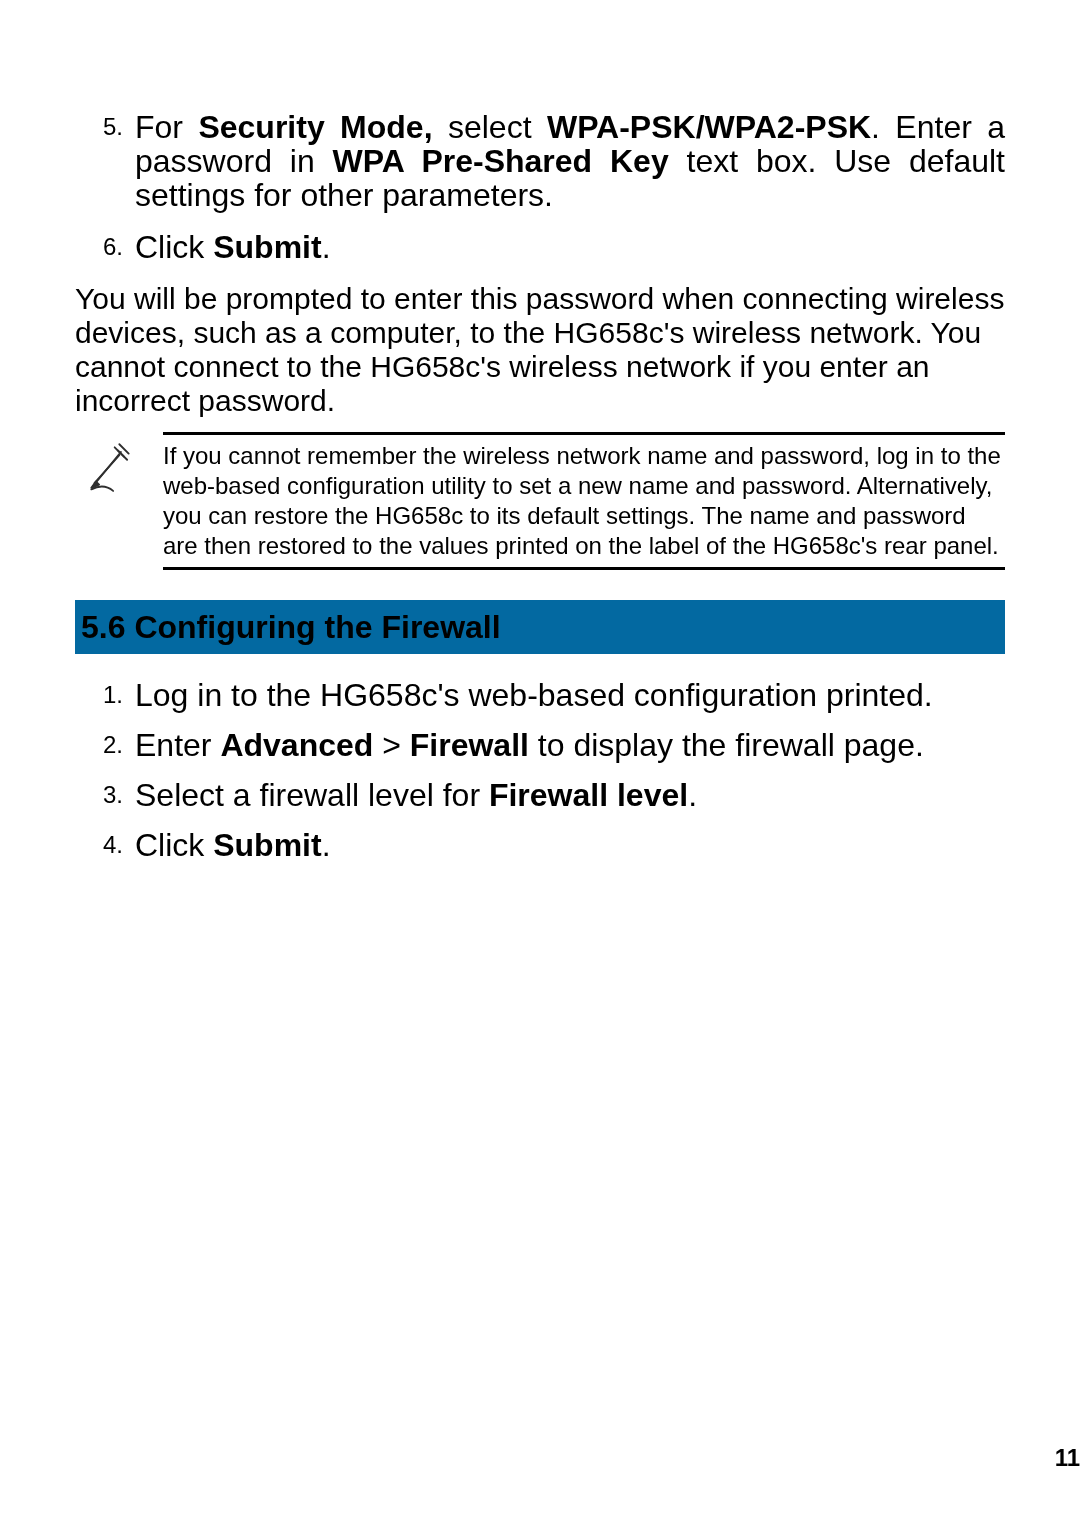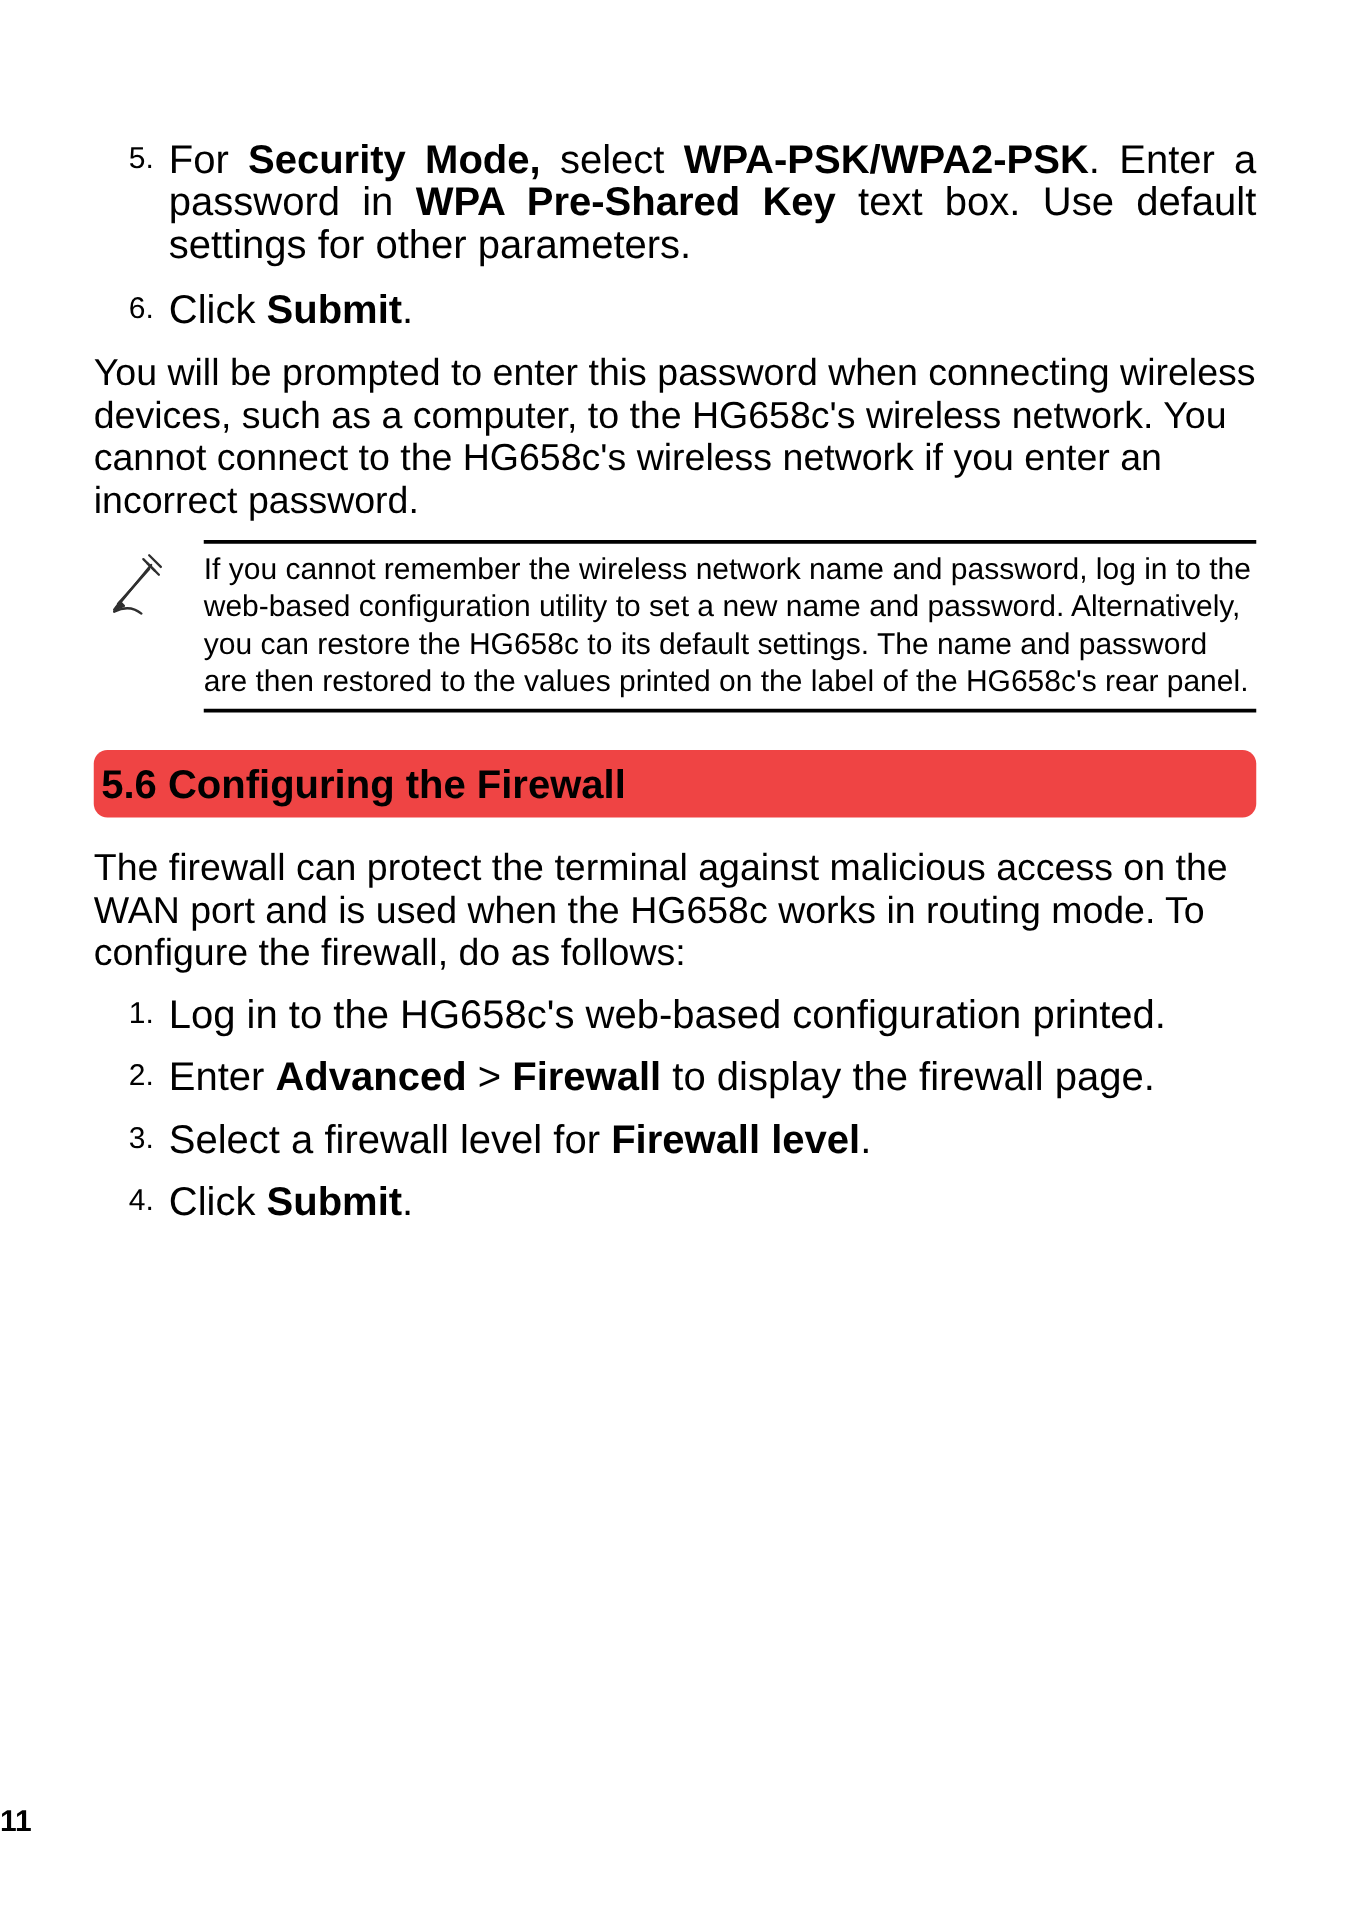--- a/index.html
+++ b/index.html
@@ -65,39 +65,38 @@
       border-bottom: 3px solid #000;
       padding: 6px 0 6px 0;
     }
     .note-text {
       font-size: 24px;
       line-height: 30px;
       color: #000;
     }
 
     .section-heading {
-      background: #ef4444;
+      background: #0369a1;
       font-size: 32px;
       font-weight: 700;
       line-height: 46px;
       padding: 4px 6px 4px 6px;
       color: #000;
       margin-top: 20px;
       margin-bottom: 24px;
-      border-radius: 11px;
     }
 
     .sub-ol { margin-top: 14px; }
     .sub-ol .ol-item { margin-bottom: 16px; }
 
     .page-number {
       position: absolute;
       left: 0; right: 0;
       bottom: 56px;
-      text-align: left;
+      text-align: right;
       font-size: 24px;
       font-weight: 700;
       color: #000;
     }
   </style>
 </head>
 <body>
 
 <div class="page">
 
@@ -128,21 +127,20 @@
         </g>
       </svg>
     </div>
     <div class="note-text-wrap">
       <div class="note-text">If you cannot remember the wireless network name and password, log in to the web-based configuration utility to set a new name and password. Alternatively, you can restore the HG658c to its default settings. The name and password are then restored to the values printed on the label of the HG658c's rear panel.</div>
     </div>
   </div>
 
   <div class="section-heading">5.6 Configuring the Firewall</div>
 
-  <p class="para">The firewall can protect the terminal against malicious access on the WAN port and is used when the HG658c works in routing mode. To configure the firewall, do as follows:</p>
 
   <div class="sub-ol" id="list-fw">
       <div class="ol-item">
         <div class="ol-num">1.</div>
         <div class="ol-body"><span>Log in to the HG658c's web-based configuration printed.</span></div>
       </div>
       <div class="ol-item">
         <div class="ol-num">2.</div>
         <div class="ol-body"><span>Enter </span><b>Advanced</b><span> &gt; </span><b>Firewall</b><span> to display the firewall page.</span></div>
       </div>

